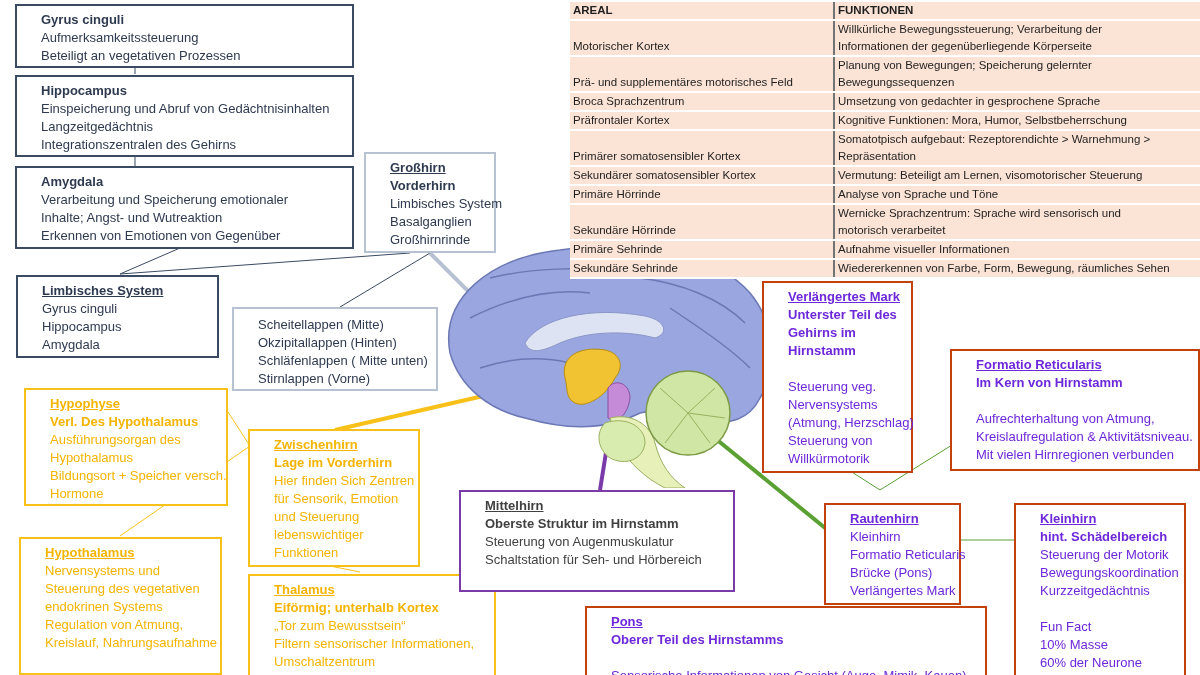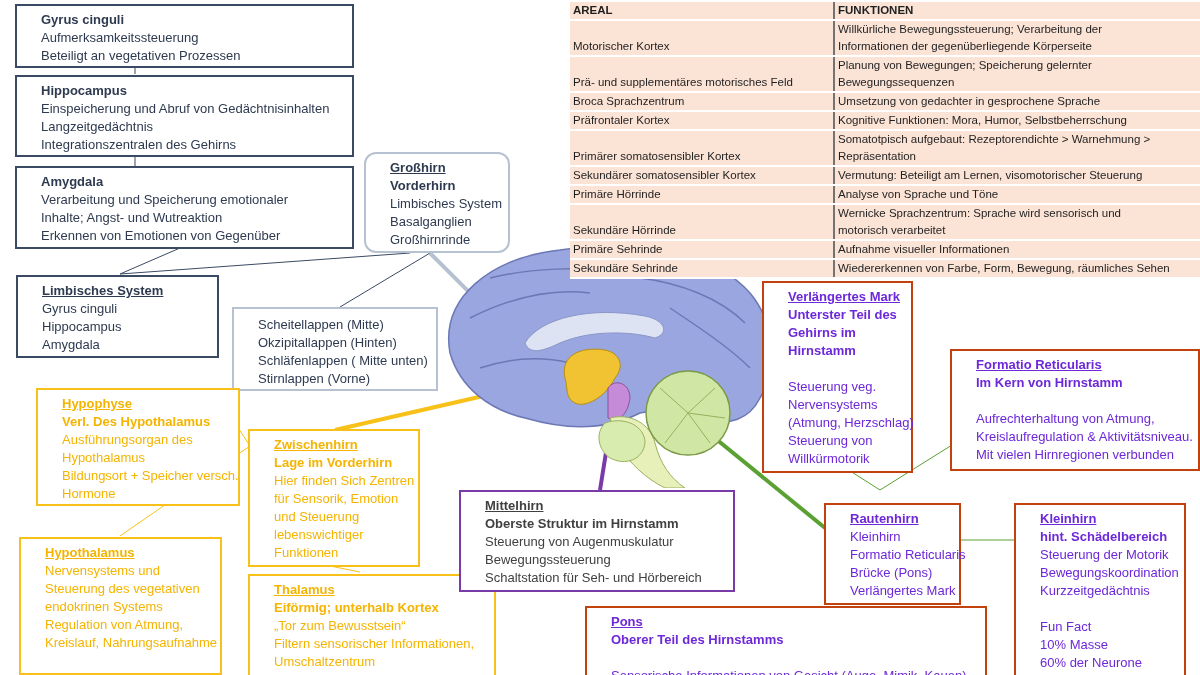--- a/index.html
+++ b/index.html
@@ -80,21 +80,21 @@
   <div>Inhalte; Angst- und Wutreaktion</div>
   <div>Erkennen von Emotionen von Gegenüber</div>
 </div>
 <div class="box navy" style="left:16px;top:275px;width:203px;height:83px;">
   <div class="t">Limbisches System</div>
   <div>Gyrus cinguli</div>
   <div>Hippocampus</div>
   <div>Amygdala</div>
 </div>
 
-<div class="box grey" style="left:364px;top:152px;width:146px;height:101px;border-radius:12px;">
+<div class="box grey" style="left:364px;top:152px;width:132px;height:101px;">
   <div class="t">Großhirn</div>
   <div class="b">Vorderhirn</div>
   <div>Limbisches System</div>
   <div>Basalganglien</div>
   <div>Großhirnrinde</div>
 </div>
 <div class="box grey" style="left:232px;top:307px;width:206px;height:84px;padding-top:7px;">
   <div>Scheitellappen (Mitte)</div>
   <div>Okzipitallappen (Hinten)</div>
   <div>Schläfenlappen ( Mitte unten)</div>
@@ -169,21 +169,21 @@
       </tr>
       <tr>
         <td class="c1">Sekundäre Sehrinde</td>
         <td>
           <div>Wiedererkennen von Farbe, Form, Bewegung, räumliches Sehen</div>
         </td>
       </tr>
     </tbody>
 </table>
 
-<div class="box yellow" style="left:36px;top:388px;width:204px;height:118px;">
+<div class="box yellow" style="left:24px;top:388px;width:204px;height:118px;">
   <div class="t">Hypophyse</div>
   <div class="b">Verl. Des Hypothalamus</div>
   <div>Ausführungsorgan des</div>
   <div>Hypothalamus</div>
   <div>Bildungsort + Speicher versch.</div>
   <div>Hormone</div>
 </div>
 <div class="box yellow" style="left:19px;top:537px;width:203px;height:138px;">
   <div class="t">Hypothalamus</div>
   <div>Nervensystems und</div>
@@ -206,21 +206,20 @@
   <div class="b">Eiförmig; unterhalb Kortex</div>
   <div>„Tor zum Bewusstsein“</div>
   <div>Filtern sensorischer Informationen,</div>
   <div>Umschaltzentrum</div>
 </div>
 
 <div class="box purple" style="left:459px;top:490px;width:276px;height:102px;">
   <div class="t">Mittelhirn</div>
   <div class="b">Oberste Struktur im Hirnstamm</div>
   <div>Steuerung von Augenmuskulatur</div>
-  <div>Bewegungssteuerung</div>
   <div>Schaltstation für Seh- und Hörbereich</div>
 </div>
 
 <div class="box green" style="left:585px;top:593px;width:402px;height:90px;">
   <div class="t">Pons</div>
   <div class="b">Oberer Teil des Hirnstamms</div>
   <div class="gap"></div>
   <div>Sensorische Informationen von Gesicht (Auge, Mimik, Kauen)</div>
 </div>
 <div class="box green" style="left:762px;top:268px;width:151px;height:192px;">

